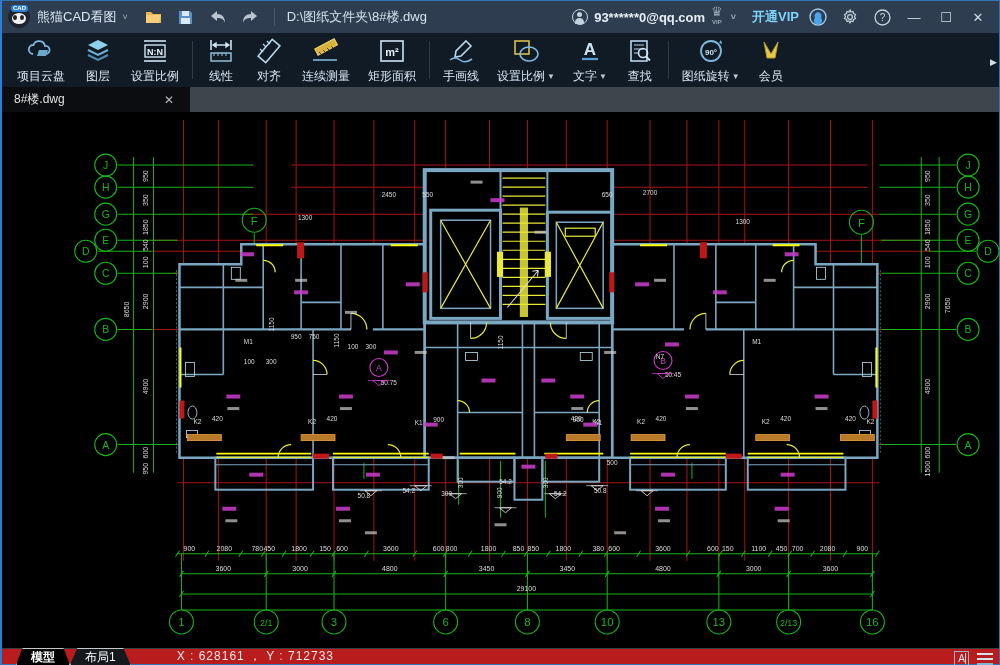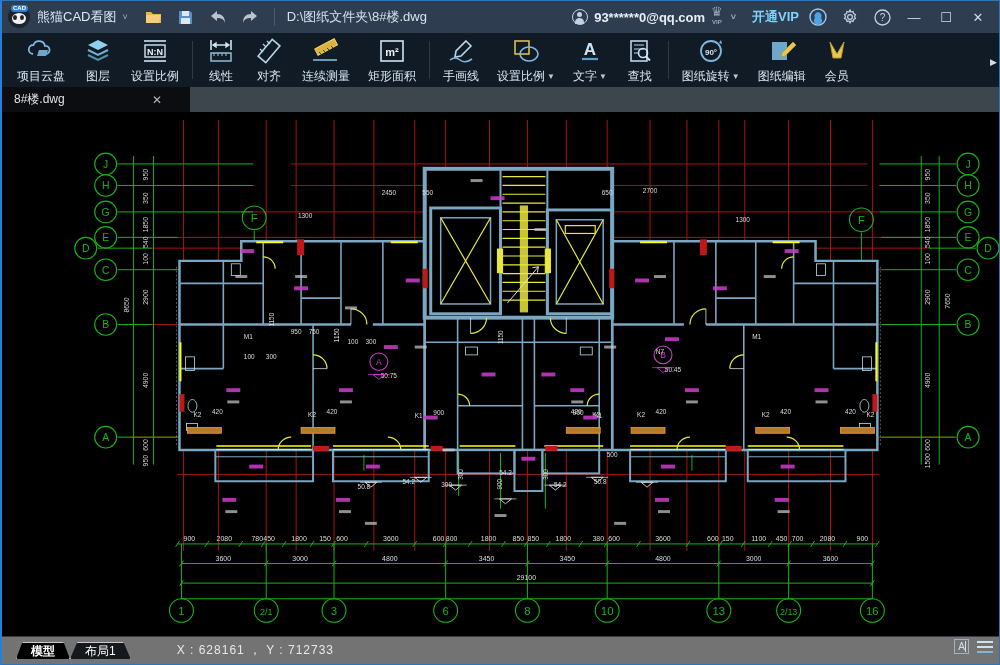--- a/index.html
+++ b/index.html
@@ -33,30 +33,30 @@
   
   .toolbar { height:54px; background:#111b26; display:flex; align-items:stretch; flex:0 0 auto; padding:2px 2px 2px 6px; overflow:hidden; position:relative; }
   .tbtn { display:flex; flex-direction:column; align-items:center; justify-content:space-between; padding:3px 9px 4px; cursor:default; }
   .tbtn .tlabel { color:#d8e6f2; font-size:12px; white-space:nowrap; display:flex; align-items:center; gap:2px; }
   .tbtn .caret { font-size:8px; color:#b9c9d8; }
   .tsep { width:1px; background:#2c3a49; margin:6px 4px; }
   .overflow-arrow { position:absolute; right:2px; top:24px; color:#cfe0ee; font-size:9px; }
 
   
   .tabbar { height:25px; background:#3d454d; display:flex; align-items:stretch; flex:0 0 auto; }
-  .tab { width:188px; background:#0b0d10; color:#e2e2e2; font-size:12px; display:flex; align-items:center; padding:0 24px 0 12px; }
+  .tab { width:188px; background:#0b0d10; color:#e2e2e2; font-size:12px; display:flex; align-items:center; padding:0 12px 0 12px; }
   .tab .tname { flex:1; }
   .tab .tclose { color:#b9b9b9; font-size:12px; padding:0 4px; }
 
   
   .canvas { flex:1; background:#000; position:relative; }
   .canvas svg { position:absolute; inset:0; }
 
   
-  .statusbar { height:28px; background:#737373; border-top:1px solid #3a3f44; display:flex; align-items:center;
+  .statusbar { height:16px; background:#b91c1c; border-top:1px solid #3a3f44; display:flex; align-items:center;
                color:#e8e8e8; font-size:12px; flex:0 0 auto; position:relative; }
   .stab { height:17px; margin-top:0px; padding:0 14px; display:flex; align-items:center; color:#fff;
           border:1px solid #c8c8c8; border-bottom:none; clip-path:polygon(12% 0,88% 0,100% 100%,0 100%); background:#15181c; }
   .stab.first { margin-left:14px; }
   .stab.active { background:#000; font-weight:bold; }
   .coords { margin-left:46px; letter-spacing:1px; }
   .sright { position:absolute; right:6px; top:2px; display:flex; gap:8px; align-items:center; }
   .aicon { width:15px; height:15px; border:1px solid #9fb3c2; color:#cfe2ee; font-size:10px; display:flex; align-items:center; justify-content:center; position:relative; }
   .aicon:after { content:""; position:absolute; right:2px; top:1px; bottom:1px; width:1px; background:#cfe2ee; }
   .licon { width:16px; height:12px; border-top:2px solid #cfe2ee; border-bottom:2px solid #7fb6d9; position:relative; }
@@ -231,27 +231,20 @@
     <div class="tbtn">
       <span><svg width="30" height="26" viewBox="0 0 30 26">
             <circle cx="15" cy="13" r="10" fill="none" stroke="#7fb8de" stroke-width="1.8"></circle>
             <path d="M23,5 l2,-3 l1,4 z" fill="#7fb8de"></path>
             <text x="15" y="16.5" text-anchor="middle" font-size="8" fill="#cfe4f4" font-weight="bold">90°</text>
           </svg></span>
       <span class="tlabel">
           <span>图纸旋转</span>
           <span class="caret">▼</span>
         </span>
-    </div>
-    <div class="tbtn">
-      <span><svg width="30" height="26" viewBox="0 0 30 26">
-            <rect x="5" y="4" width="15" height="18" fill="#6fa6cc"></rect>
-            <path d="M26,4 l3,3 -11,11 -4,1 1,-4 z" fill="#e8c84c" stroke="#b89a2c" stroke-width="0.8"></path>
-          </svg></span>
-      <span class="tlabel">图纸编辑</span>
     </div>
     <div class="tbtn" style="padding-right:0">
       <span><svg width="26" height="26" viewBox="0 0 26 26">
             <path d="M6,4 l7,12 7,-12 -3,16 h-8 z" fill="#e8c84c" stroke="#b89a2c" stroke-width="1"></path>
           </svg></span>
       <span class="tlabel">会员</span>
     </div>
     <span class="overflow-arrow">▶</span>
   </div>
 

